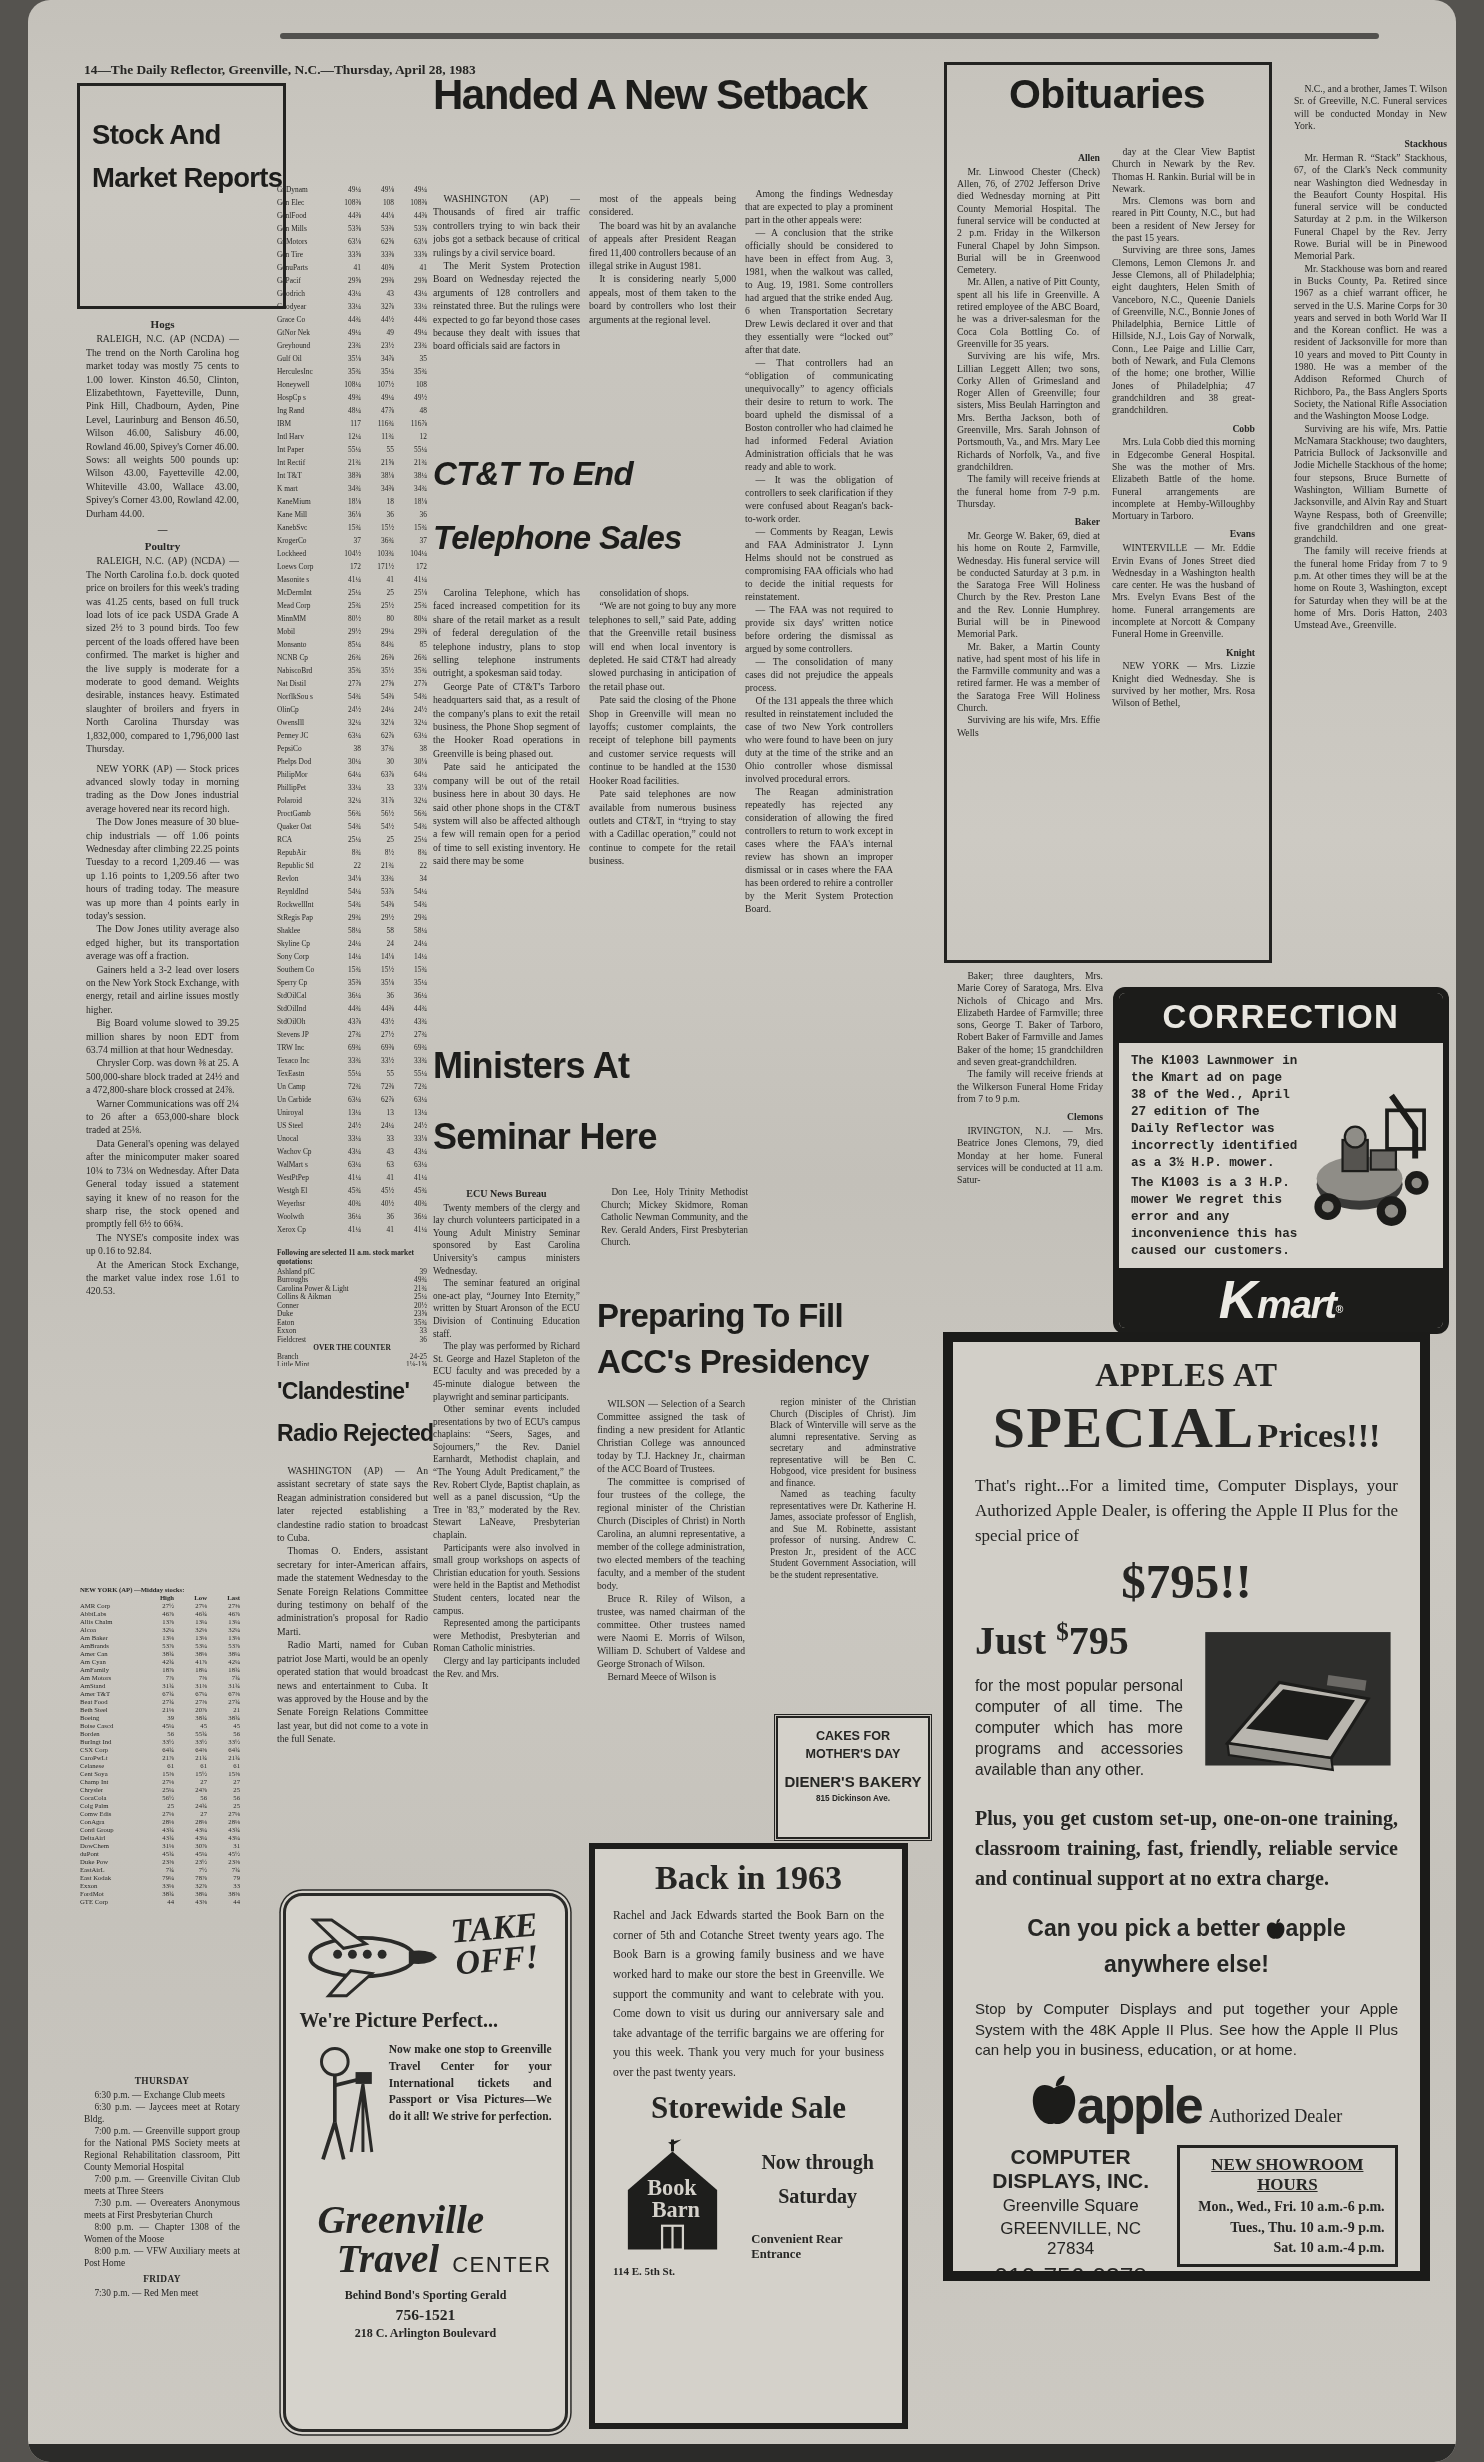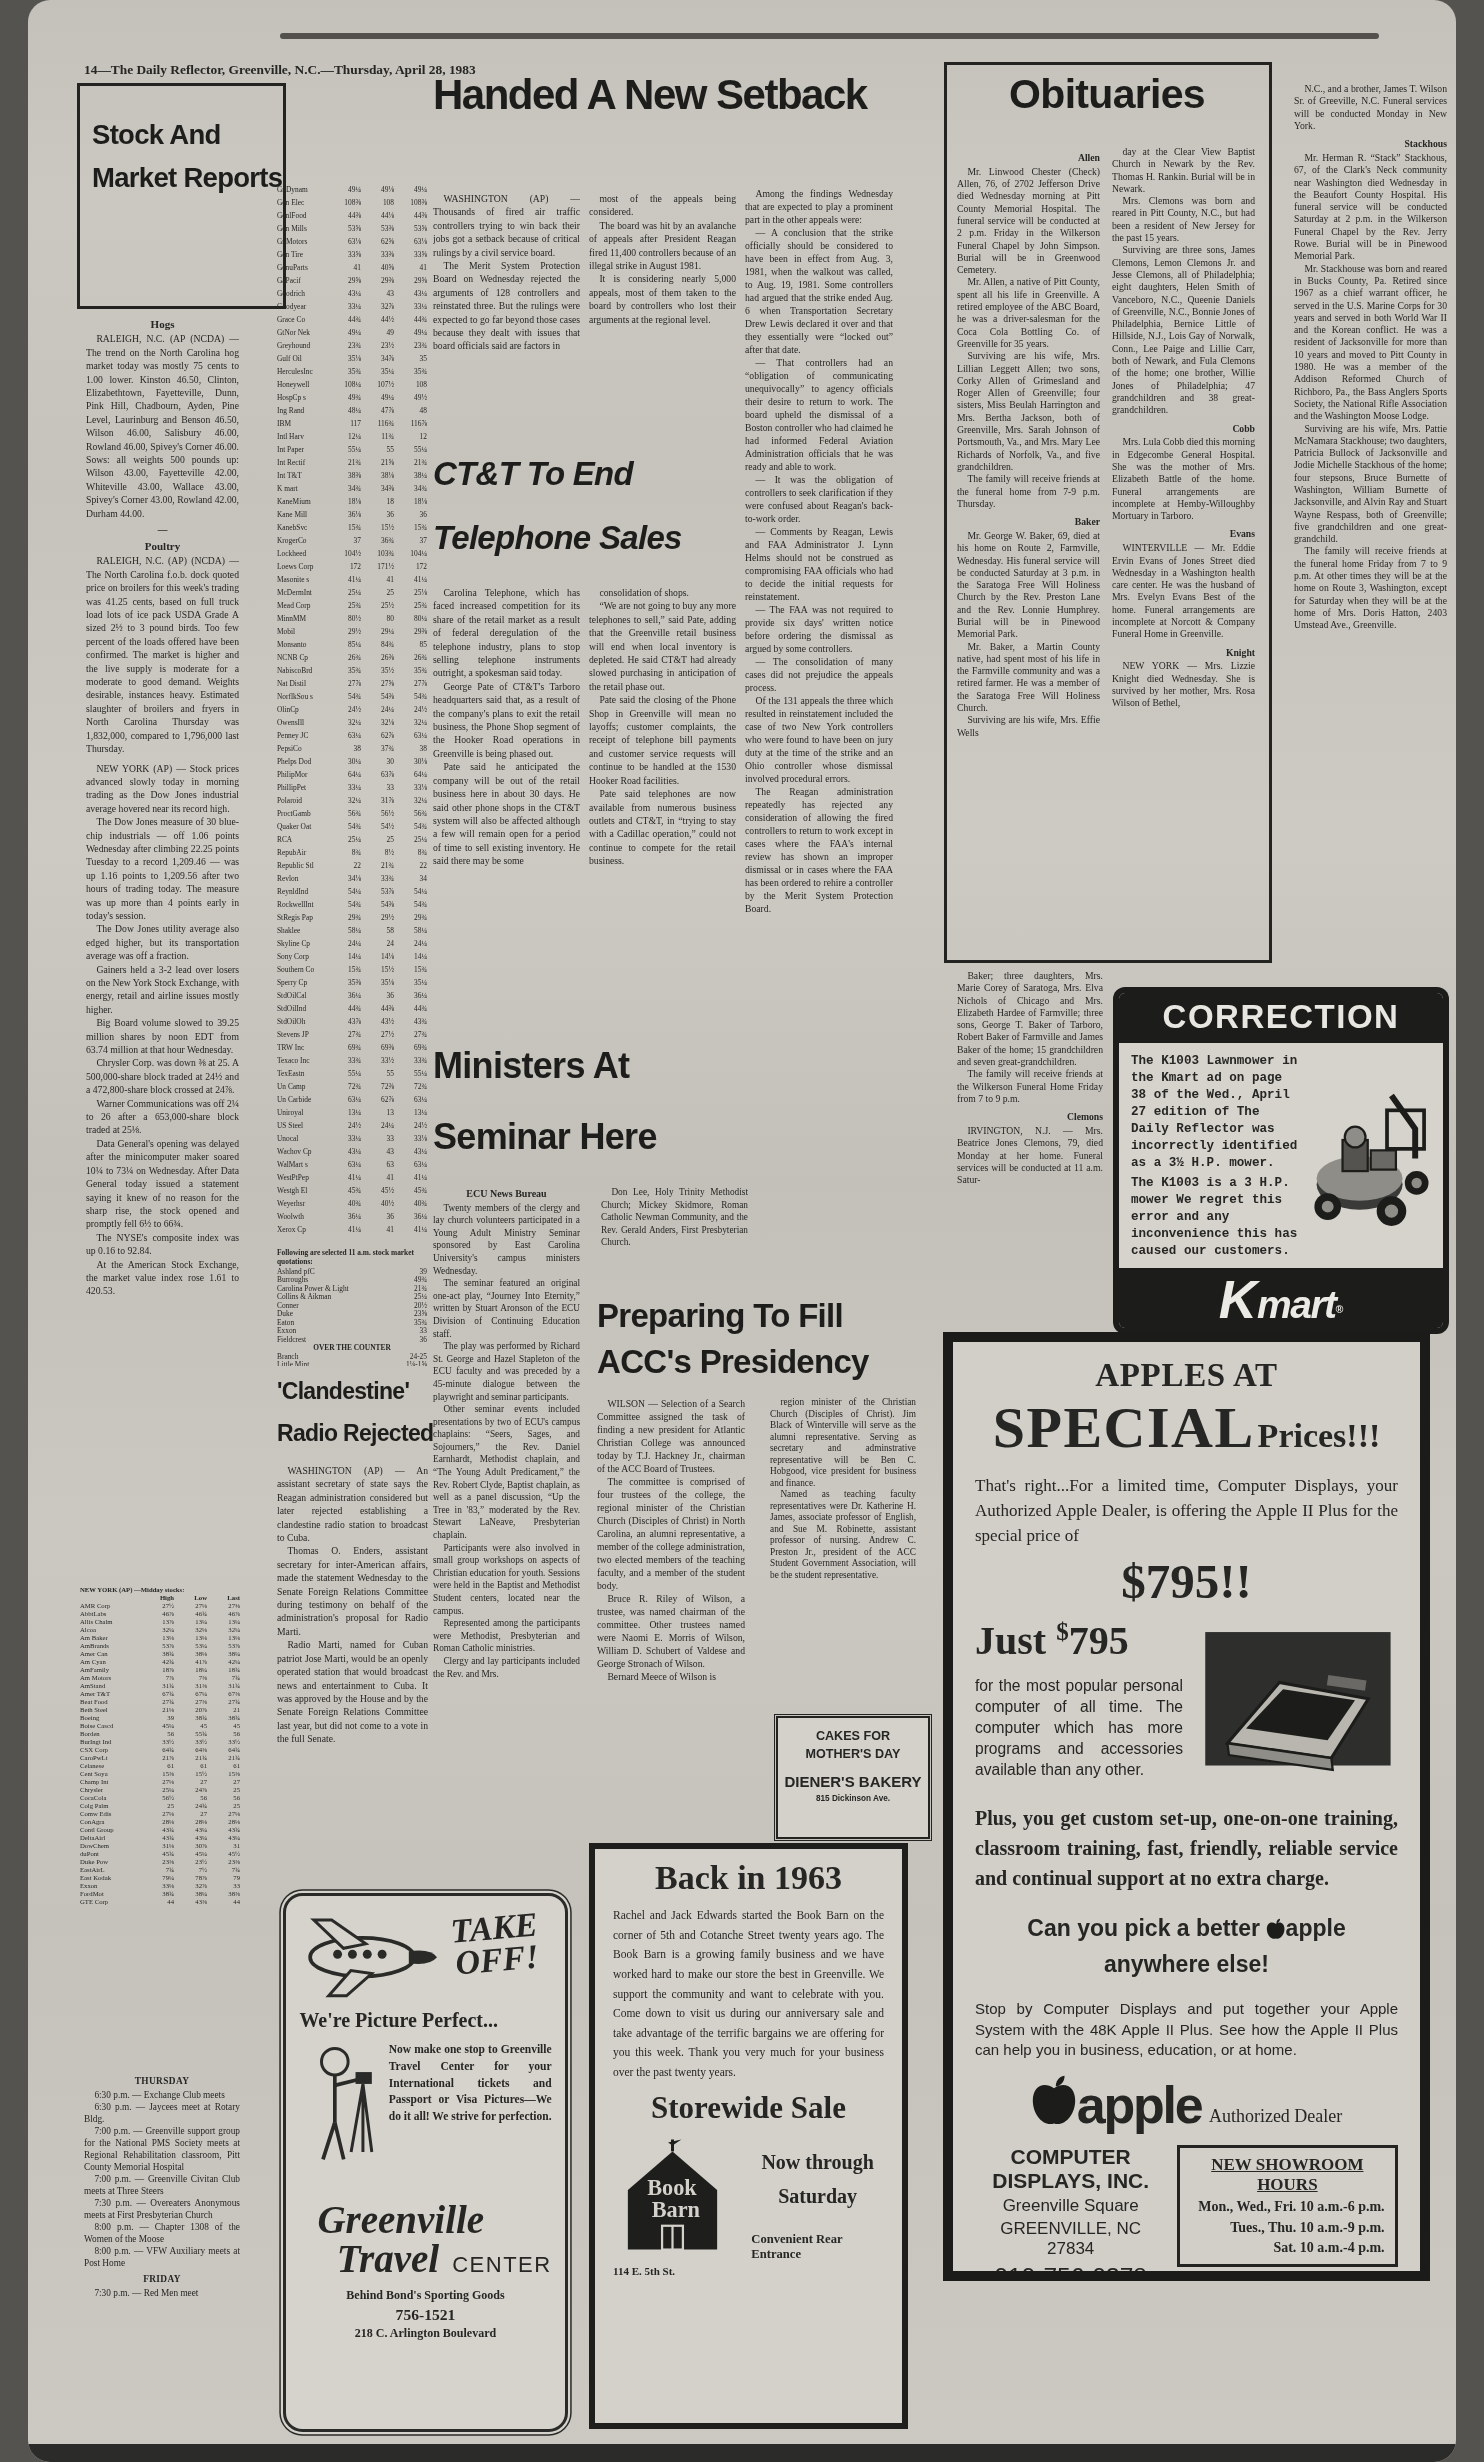--- a/index.html
+++ b/index.html
@@ -1222,19 +1222,19 @@
       </svg>
       <div class="tr-para">Now make one stop to Greenville Travel Center for your International tickets and Passport or Visa Pictures—We do it all! We strive for perfection.</div>
     </div>
     <div style="margin-top:10.4px;padding-left:18px;">
       <div class="tr-name1">Greenville</div>
       <div style="display:flex;align-items:flex-end;">
         <div class="tr-name2" style="padding-left:19.3px;">Travel</div>
         <div class="tr-center" style="margin-left:13px;">CENTER</div>
       </div>
     </div>
-    <div class="tr-small" style="font-size:12px;margin-top:10.4px;">Behind Bond's Sporting Goods</div>
+    <div class="tr-small" style="font-size:12px;margin-top:10.4px;">Behind Bond's Sporting Gerald</div>
     <div class="tr-small" style="font-size:15.6px;margin-top:3px;">756-1521</div>
     <div class="tr-small" style="font-size:12px;margin-top:1.5px;">218 C. Arlington Boulevard</div>
   </div>
 
 </div>
 
 
 </body></html>

